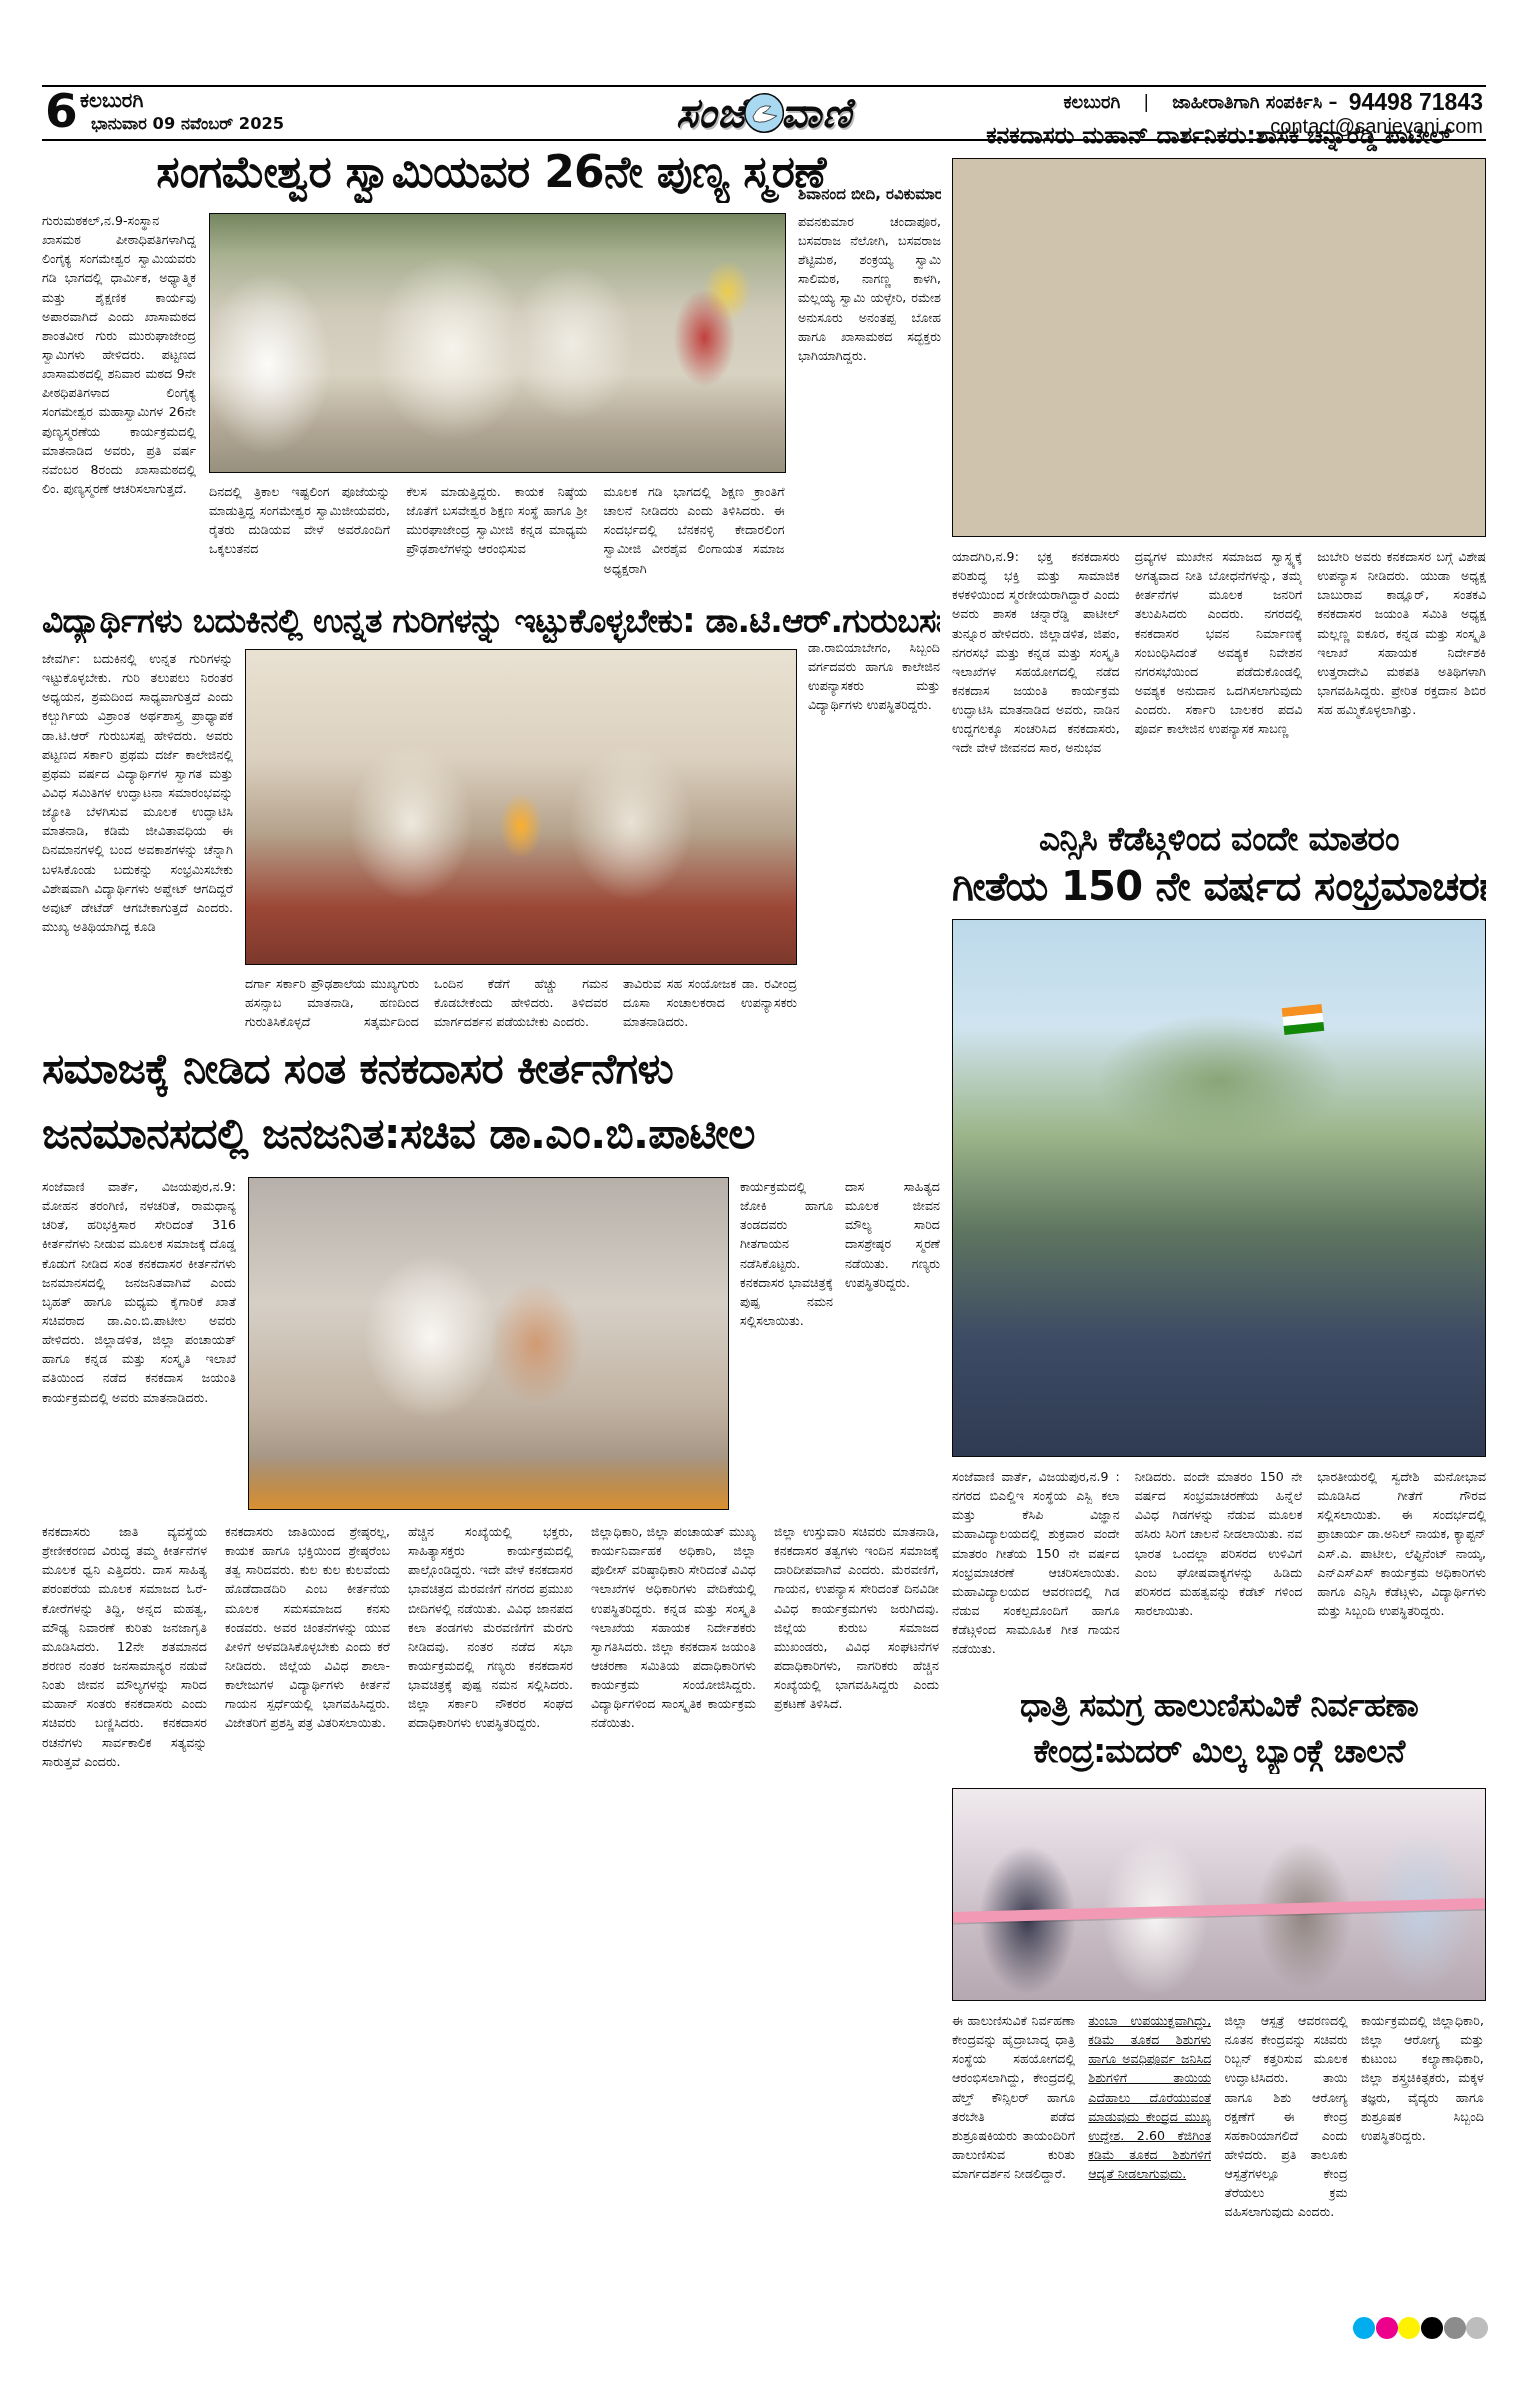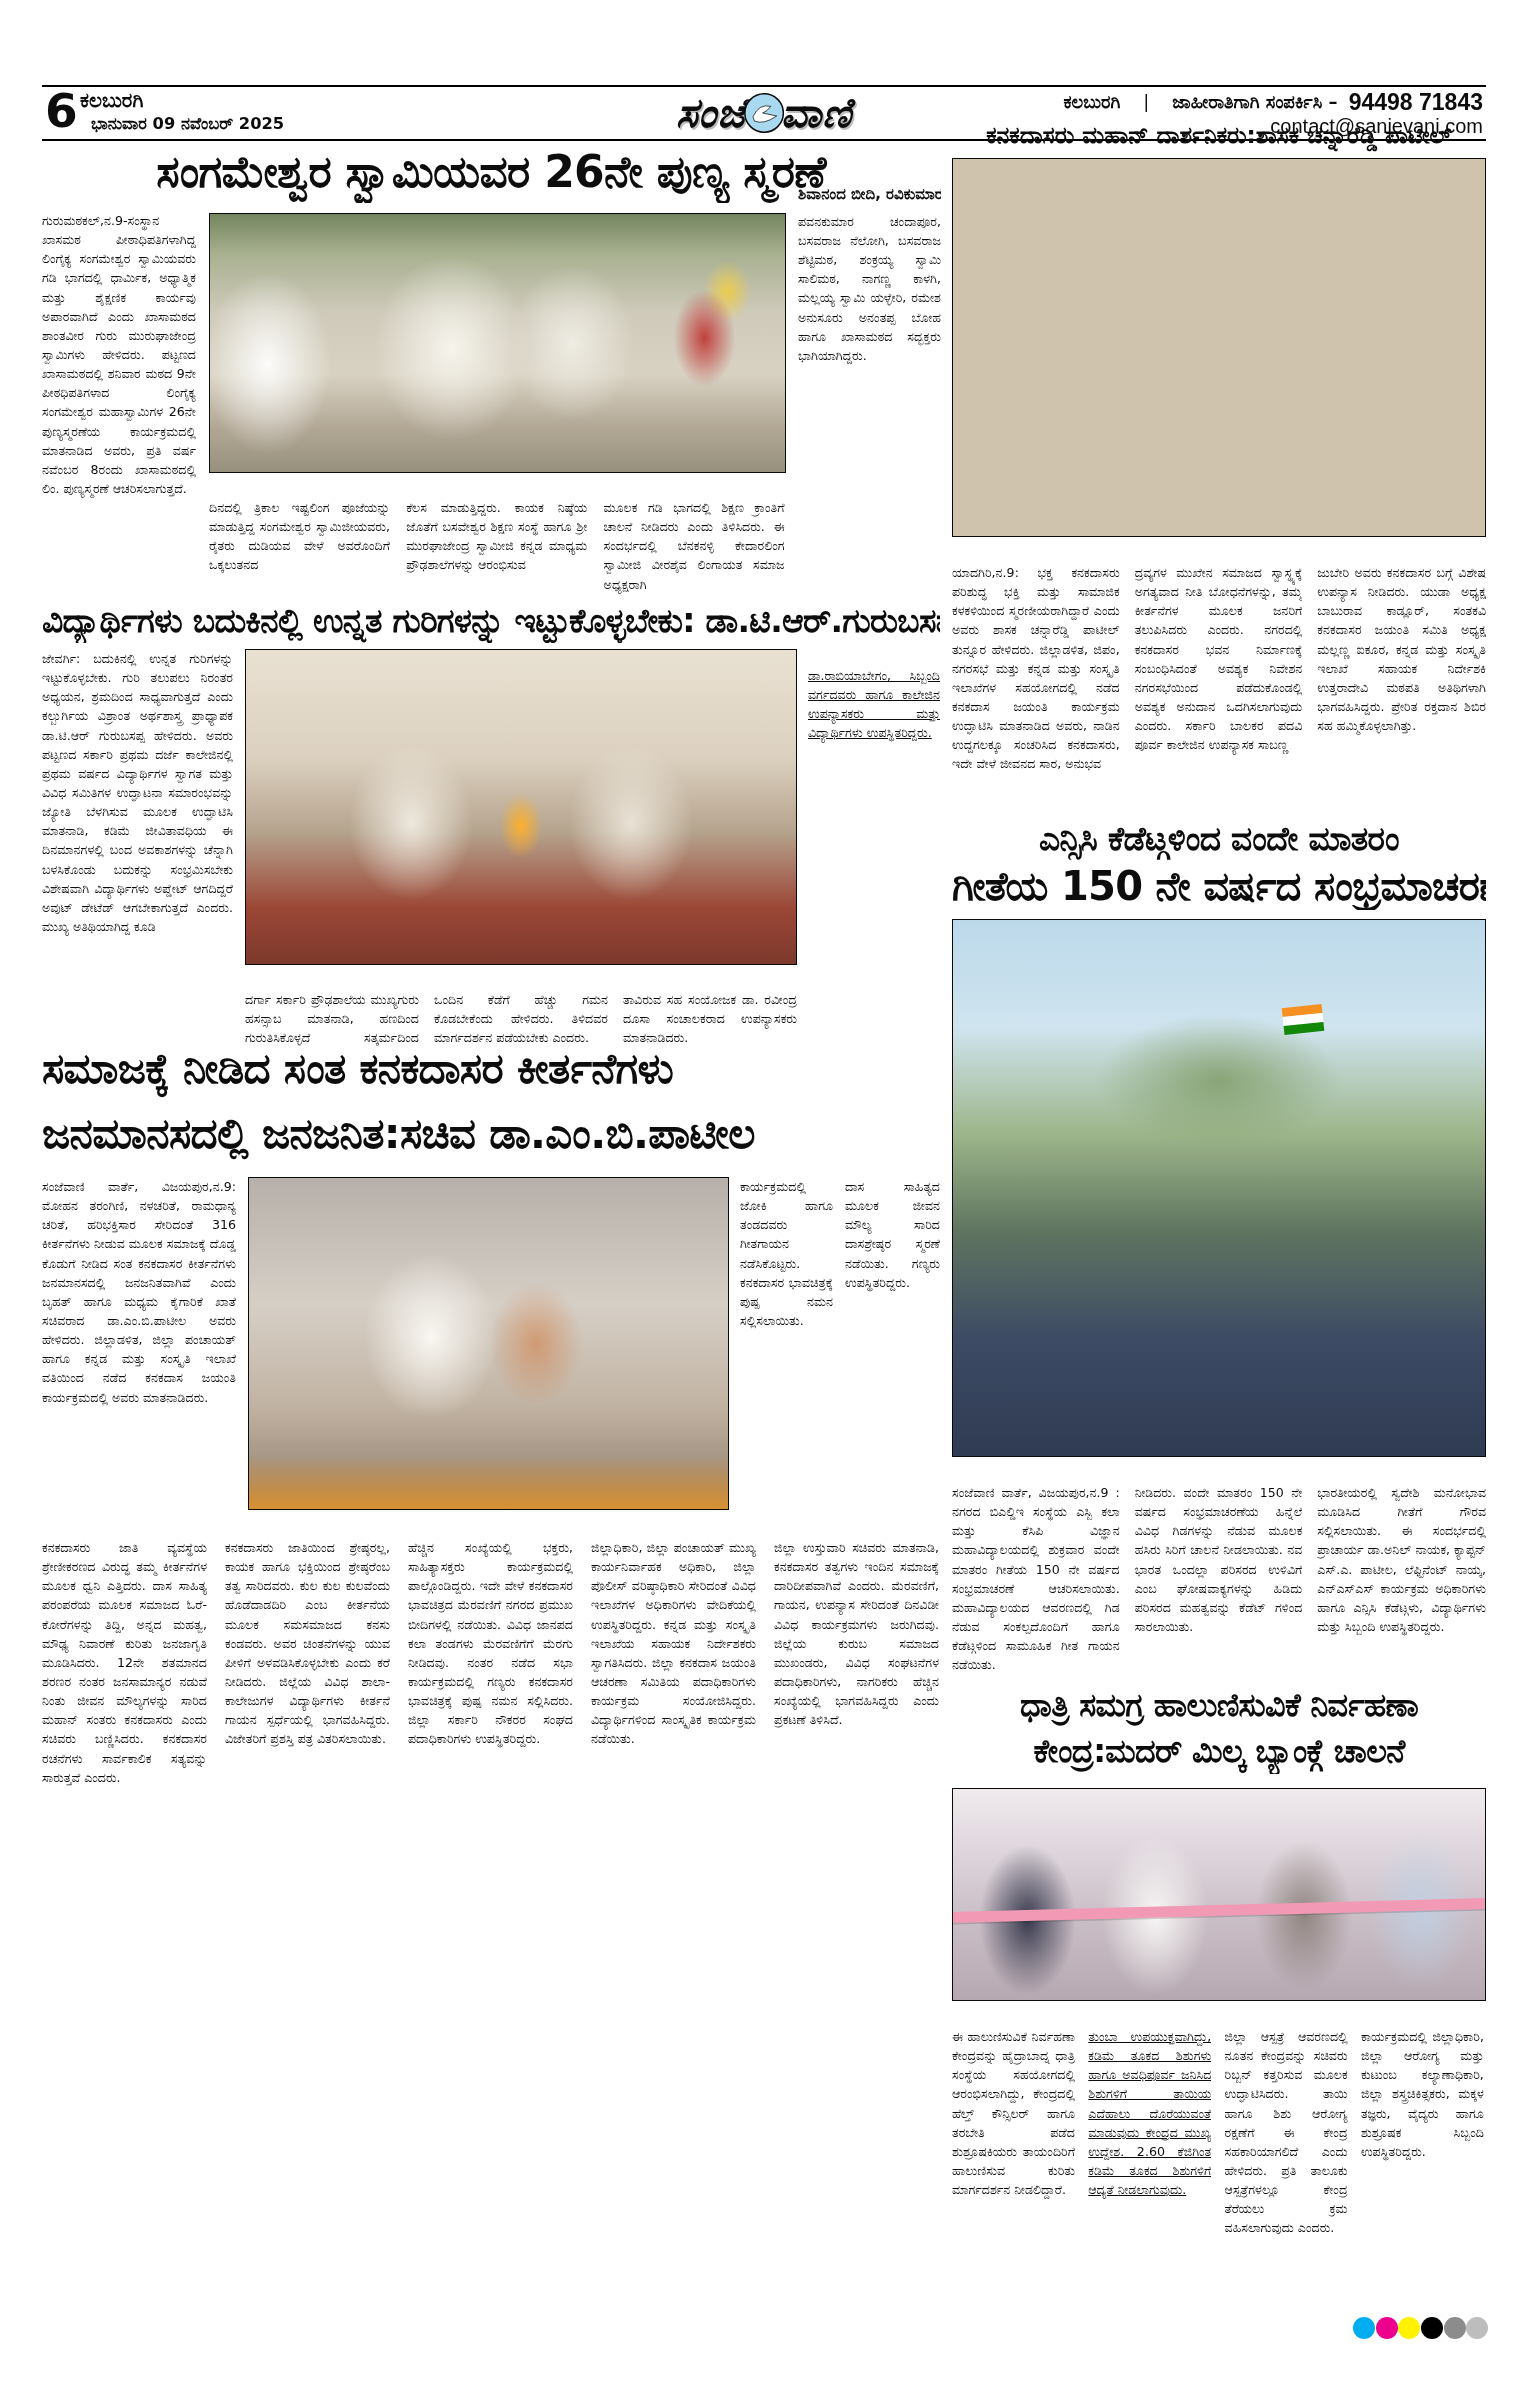--- a/index.html
+++ b/index.html
@@ -24,21 +24,21 @@
   .hr-label{font-size:18px;font-weight:800;margin-right:7.4px;}
   .hr-phone{font-size:23px;font-weight:700;font-family:"Liberation Sans",sans-serif;}
   .hr-email{font-size:20px;font-family:"Liberation Sans",sans-serif;}
 
   
   .art{position:absolute;}
   .hl{position:absolute;left:0;width:100%;font-weight:900;white-space:nowrap;overflow:hidden;
       letter-spacing:-0.7px;}
   .hl.center{text-align:center;}
   .col{position:absolute;font-size:12.6px;line-height:1.52;text-align:justify;overflow:hidden;}
-  .cols{position:absolute;display:flex;overflow:hidden;margin-top:16px;}
+  .cols{position:absolute;display:flex;overflow:hidden;}
   .cols .c{font-size:12.6px;line-height:1.52;text-align:justify;overflow:hidden;}
   .photo{position:absolute;border:1.5px solid #0a0a0a;box-sizing:border-box;overflow:hidden;}
   .byline{font-size:15px;font-weight:700;text-align:right;margin-bottom:6px;white-space:nowrap;overflow:hidden;}
 
   
   .ph-a1{background:
      radial-gradient(44px 70px at 86% 48%,rgba(190,40,40,.85),rgba(190,40,40,0) 70%),
      radial-gradient(34px 44px at 90% 30%,rgba(240,205,70,.9),rgba(240,205,70,0) 70%),
      radial-gradient(89px 126px at 10% 58%,rgba(255,255,255,.92),rgba(255,255,255,0) 72%),
      radial-gradient(111px 133px at 42% 52%,rgba(252,250,244,.85),rgba(252,250,244,0) 70%),
@@ -132,21 +132,21 @@
 
   <div class="art" style="left:42px;top:600px;width:898px;height:436px;">
     <div class="hl center" style="top:0;height:43px;line-height:41px;font-size:33px;">ವಿದ್ಯಾರ್ಥಿಗಳು ಬದುಕಿನಲ್ಲಿ ಉನ್ನತ ಗುರಿಗಳನ್ನು ಇಟ್ಟುಕೊಳ್ಳಬೇಕು: ಡಾ.ಟಿ.ಆರ್.ಗುರುಬಸಪ್ಪ</div>
     <div class="col" style="left:0;top:49px;width:191px;height:384px;">ಜೇವರ್ಗಿ: ಬದುಕಿನಲ್ಲಿ ಉನ್ನತ ಗುರಿಗಳನ್ನು ಇಟ್ಟುಕೊಳ್ಳಬೇಕು. ಗುರಿ ತಲುಪಲು ನಿರಂತರ ಅಧ್ಯಯನ, ಶ್ರಮದಿಂದ ಸಾಧ್ಯವಾಗುತ್ತದೆ ಎಂದು ಕಲ್ಬುರ್ಗಿಯ ವಿಶ್ರಾಂತ ಅರ್ಥಶಾಸ್ತ್ರ ಪ್ರಾಧ್ಯಾಪಕ ಡಾ.ಟಿ.ಆರ್ ಗುರುಬಸಪ್ಪ ಹೇಳಿದರು. ಅವರು ಪಟ್ಟಣದ ಸರ್ಕಾರಿ ಪ್ರಥಮ ದರ್ಜೆ ಕಾಲೇಜಿನಲ್ಲಿ ಪ್ರಥಮ ವರ್ಷದ ವಿದ್ಯಾರ್ಥಿಗಳ ಸ್ವಾಗತ ಮತ್ತು ವಿವಿಧ ಸಮಿತಿಗಳ ಉದ್ಘಾಟನಾ ಸಮಾರಂಭವನ್ನು ಜ್ಯೋತಿ ಬೆಳಗಿಸುವ ಮೂಲಕ ಉದ್ಘಾಟಿಸಿ ಮಾತನಾಡಿ, ಕಡಿಮೆ ಜೀವಿತಾವಧಿಯ ಈ ದಿನಮಾನಗಳಲ್ಲಿ ಬಂದ ಅವಕಾಶಗಳನ್ನು ಚೆನ್ನಾಗಿ ಬಳಸಿಕೊಂಡು ಬದುಕನ್ನು ಸಂಭ್ರಮಿಸಬೇಕು ವಿಶೇಷವಾಗಿ ವಿದ್ಯಾರ್ಥಿಗಳು ಅಪ್ಡೇಟ್ ಆಗದಿದ್ದರೆ ಅವುಟ್ ಡೇಟೆಡ್ ಆಗಬೇಕಾಗುತ್ತದೆ ಎಂದರು. ಮುಖ್ಯ ಅತಿಥಿಯಾಗಿದ್ದ ಕೂಡಿ</div>
     <div class="photo ph-a2" style="left:203px;top:49px;width:552px;height:316px;"></div>
     <div class="cols" style="left:203px;top:374px;width:552px;height:61px;gap:15px;">
       <div class="c" style="width:174px;">ದರ್ಗಾ ಸರ್ಕಾರಿ ಪ್ರೌಢಶಾಲೆಯ ಮುಖ್ಯಗುರು ಹಸನ್ಸಾಬ ಮಾತನಾಡಿ, ಹಣದಿಂದ ಗುರುತಿಸಿಕೊಳ್ಳದೆ ಸತ್ಕರ್ಮದಿಂದ ಗುರುತಿಸಿಕೊಳ್ಳಬೇಕು</div>
       <div class="c" style="width:174px;">ಒಂದಿನ ಕೆಡೆಗೆ ಹೆಚ್ಚು ಗಮನ ಕೊಡಬೇಕೆಂದು ಹೇಳಿದರು. ತಿಳಿದವರ ಮಾರ್ಗದರ್ಶನ ಪಡೆಯಬೇಕು ಎಂದರು.</div>
       <div class="c" style="width:174px;">ತಾವಿರುವ ಸಹ ಸಂಯೋಜಕ ಡಾ. ರವೀಂದ್ರ ದೂಸಾ ಸಂಚಾಲಕರಾದ ಉಪನ್ಯಾಸಕರು ಮಾತನಾಡಿದರು.</div>
     </div>
-    <div class="col" style="left:766px;top:66px;width:132px;height:384px;text-decoration:underline;">ಡಾ.ರಾಬಿಯಾಬೇಗಂ, ಸಿಬ್ಬಂದಿ ವರ್ಗದವರು ಹಾಗೂ ಕಾಲೇಜಿನ ಉಪನ್ಯಾಸಕರು ಮತ್ತು ವಿದ್ಯಾರ್ಥಿಗಳು ಉಪಸ್ಥಿತರಿದ್ದರು.</div>
+    <div class="col" style="left:766px;top:38px;width:132px;height:384px;">ಡಾ.ರಾಬಿಯಾಬೇಗಂ, ಸಿಬ್ಬಂದಿ ವರ್ಗದವರು ಹಾಗೂ ಕಾಲೇಜಿನ ಉಪನ್ಯಾಸಕರು ಮತ್ತು ವಿದ್ಯಾರ್ಥಿಗಳು ಉಪಸ್ಥಿತರಿದ್ದರು.</div>
   </div>
 
   <div class="art" style="left:42px;top:1038px;width:898px;height:1323px;">
     <div class="hl" style="top:0;height:62px;line-height:61px;font-size:42px;">ಸಮಾಜಕ್ಕೆ ನೀಡಿದ ಸಂತ ಕನಕದಾಸರ ಕೀರ್ತನೆಗಳು</div>
     <div class="hl" style="top:65px;height:62px;line-height:61px;font-size:42px;">ಜನಮಾನಸದಲ್ಲಿ ಜನಜನಿತ:ಸಚಿವ ಡಾ.ಎಂ.ಬಿ.ಪಾಟೀಲ</div>
     <div class="col" style="left:0;top:139px;width:194px;height:334px;">ಸಂಜೆವಾಣಿ ವಾರ್ತೆ, ವಿಜಯಪುರ,ನ.9: ಮೋಹನ ತರಂಗಿಣಿ, ನಳಚರಿತೆ, ರಾಮಧಾನ್ಯ ಚರಿತೆ, ಹರಿಭಕ್ತಿಸಾರ ಸೇರಿದಂತೆ 316 ಕೀರ್ತನೆಗಳು ನೀಡುವ ಮೂಲಕ ಸಮಾಜಕ್ಕೆ ದೊಡ್ಡ ಕೊಡುಗೆ ನೀಡಿದ ಸಂತ ಕನಕದಾಸರ ಕೀರ್ತನೆಗಳು ಜನಮಾನಸದಲ್ಲಿ ಜನಜನಿತವಾಗಿವೆ ಎಂದು ಬೃಹತ್ ಹಾಗೂ ಮಧ್ಯಮ ಕೈಗಾರಿಕೆ ಖಾತೆ ಸಚಿವರಾದ ಡಾ.ಎಂ.ಬಿ.ಪಾಟೀಲ ಅವರು ಹೇಳಿದರು. ಜಿಲ್ಲಾಡಳಿತ, ಜಿಲ್ಲಾ ಪಂಚಾಯತ್ ಹಾಗೂ ಕನ್ನಡ ಮತ್ತು ಸಂಸ್ಕೃತಿ ಇಲಾಖೆ ವತಿಯಿಂದ ನಡೆದ ಕನಕದಾಸ ಜಯಂತಿ ಕಾರ್ಯಕ್ರಮದಲ್ಲಿ ಅವರು ಮಾತನಾಡಿದರು.</div>
     <div class="photo ph-a3" style="left:206px;top:139px;width:481px;height:333px;"></div>
     <div class="col" style="left:803px;top:139px;width:95px;height:334px;">ದಾಸ ಸಾಹಿತ್ಯದ ಮೂಲಕ ಜೀವನ ಮೌಲ್ಯ ಸಾರಿದ ದಾಸಶ್ರೇಷ್ಠರ ಸ್ಮರಣೆ ನಡೆಯಿತು. ಗಣ್ಯರು ಉಪಸ್ಥಿತರಿದ್ದರು.</div>
     <div class="col" style="left:698px;top:139px;width:93px;height:334px;">ಕಾರ್ಯಕ್ರಮದಲ್ಲಿ ಜೋಕಿ ಹಾಗೂ ತಂಡದವರು ಗೀತಗಾಯನ ನಡೆಸಿಕೊಟ್ಟರು. ಕನಕದಾಸರ ಭಾವಚಿತ್ರಕ್ಕೆ ಪುಷ್ಪ ನಮನ ಸಲ್ಲಿಸಲಾಯಿತು.</div>
     <div class="cols" style="left:0;top:484px;width:898px;height:835px;gap:18px;">

